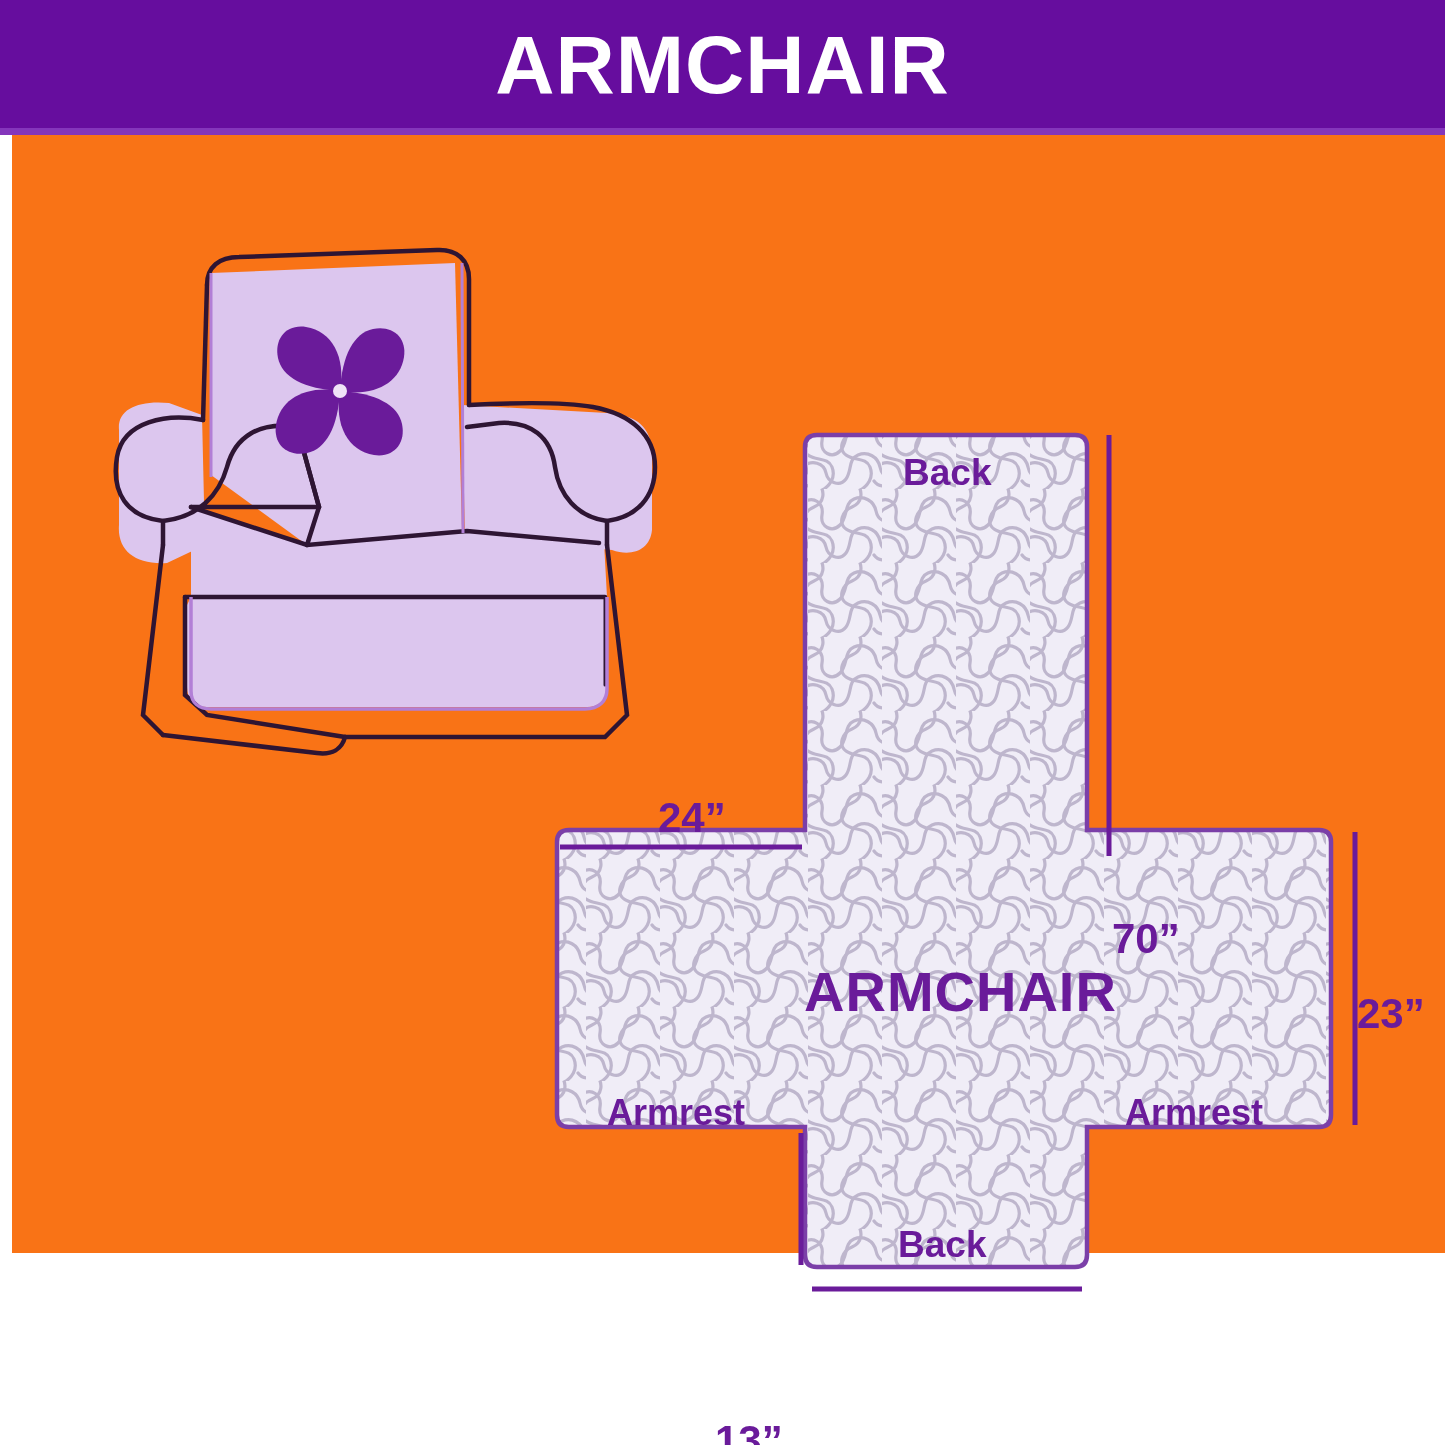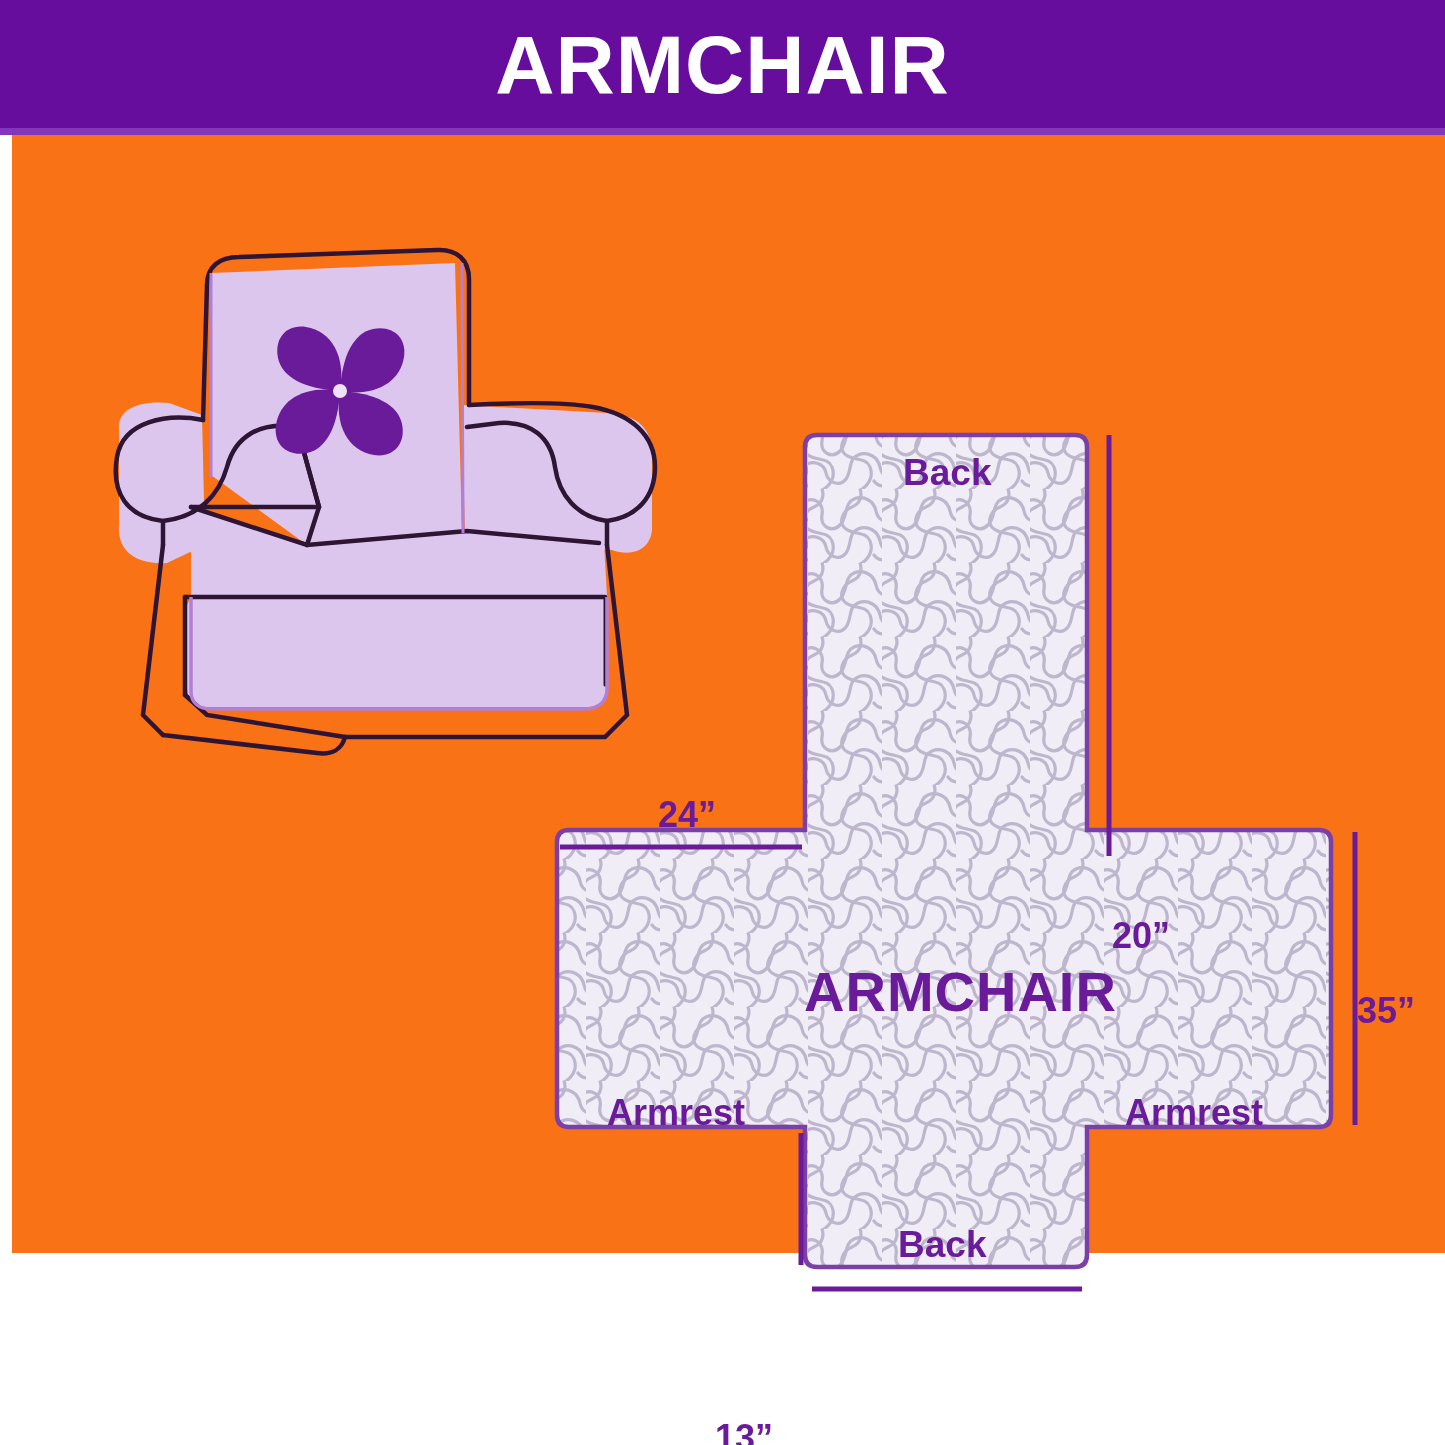--- a/index.html
+++ b/index.html
@@ -84,21 +84,21 @@
   .lbl-armchair  { font-size: 56px; left: 292px;  top: 549px; letter-spacing: 1px; }
   .lbl-armrest-l { font-size: 36px; left: 95px;   top: 680px; }
   .lbl-armrest-r { font-size: 36px; left: 613px;  top: 680px; }
   .lbl-front     { font-size: 37px; left: 386px;  top: 811px; }
 
   .dim {
     position: absolute;
     color: #6A1B9A;
     font-family: "Liberation Sans", sans-serif;
     font-weight: bold;
-    font-size: 36px;
+    font-size: 42px;
     white-space: nowrap;
     line-height: 1;
   }
   .dim-40   { left: 600px; top: 503px; }
   .dim-24t  { left: 146px; top: 382px; }
   .dim-23   { left: 845px; top: 578px; }
   .dim-13   { left: 203px; top: 1005px; }
 </style>
 </head>
 <body>
@@ -235,20 +235,20 @@
     </svg>
 
     
     <div class="lbl lbl-back">Back</div>
     <div class="lbl lbl-armchair">ARMCHAIR</div>
     <div class="lbl lbl-armrest-l">Armrest</div>
     <div class="lbl lbl-armrest-r">Armrest</div>
     <div class="lbl lbl-front">Back</div>
 
     
-    <div class="dim dim-40">20”</div>
+    <div class="dim dim-40">70”</div>
     <div class="dim dim-24t">24”</div>
-    <div class="dim dim-23">35”</div>
+    <div class="dim dim-23">23”</div>
     <div class="dim dim-13">13”</div>
     
   </div>
 
 </div>
 
 </body></html>

